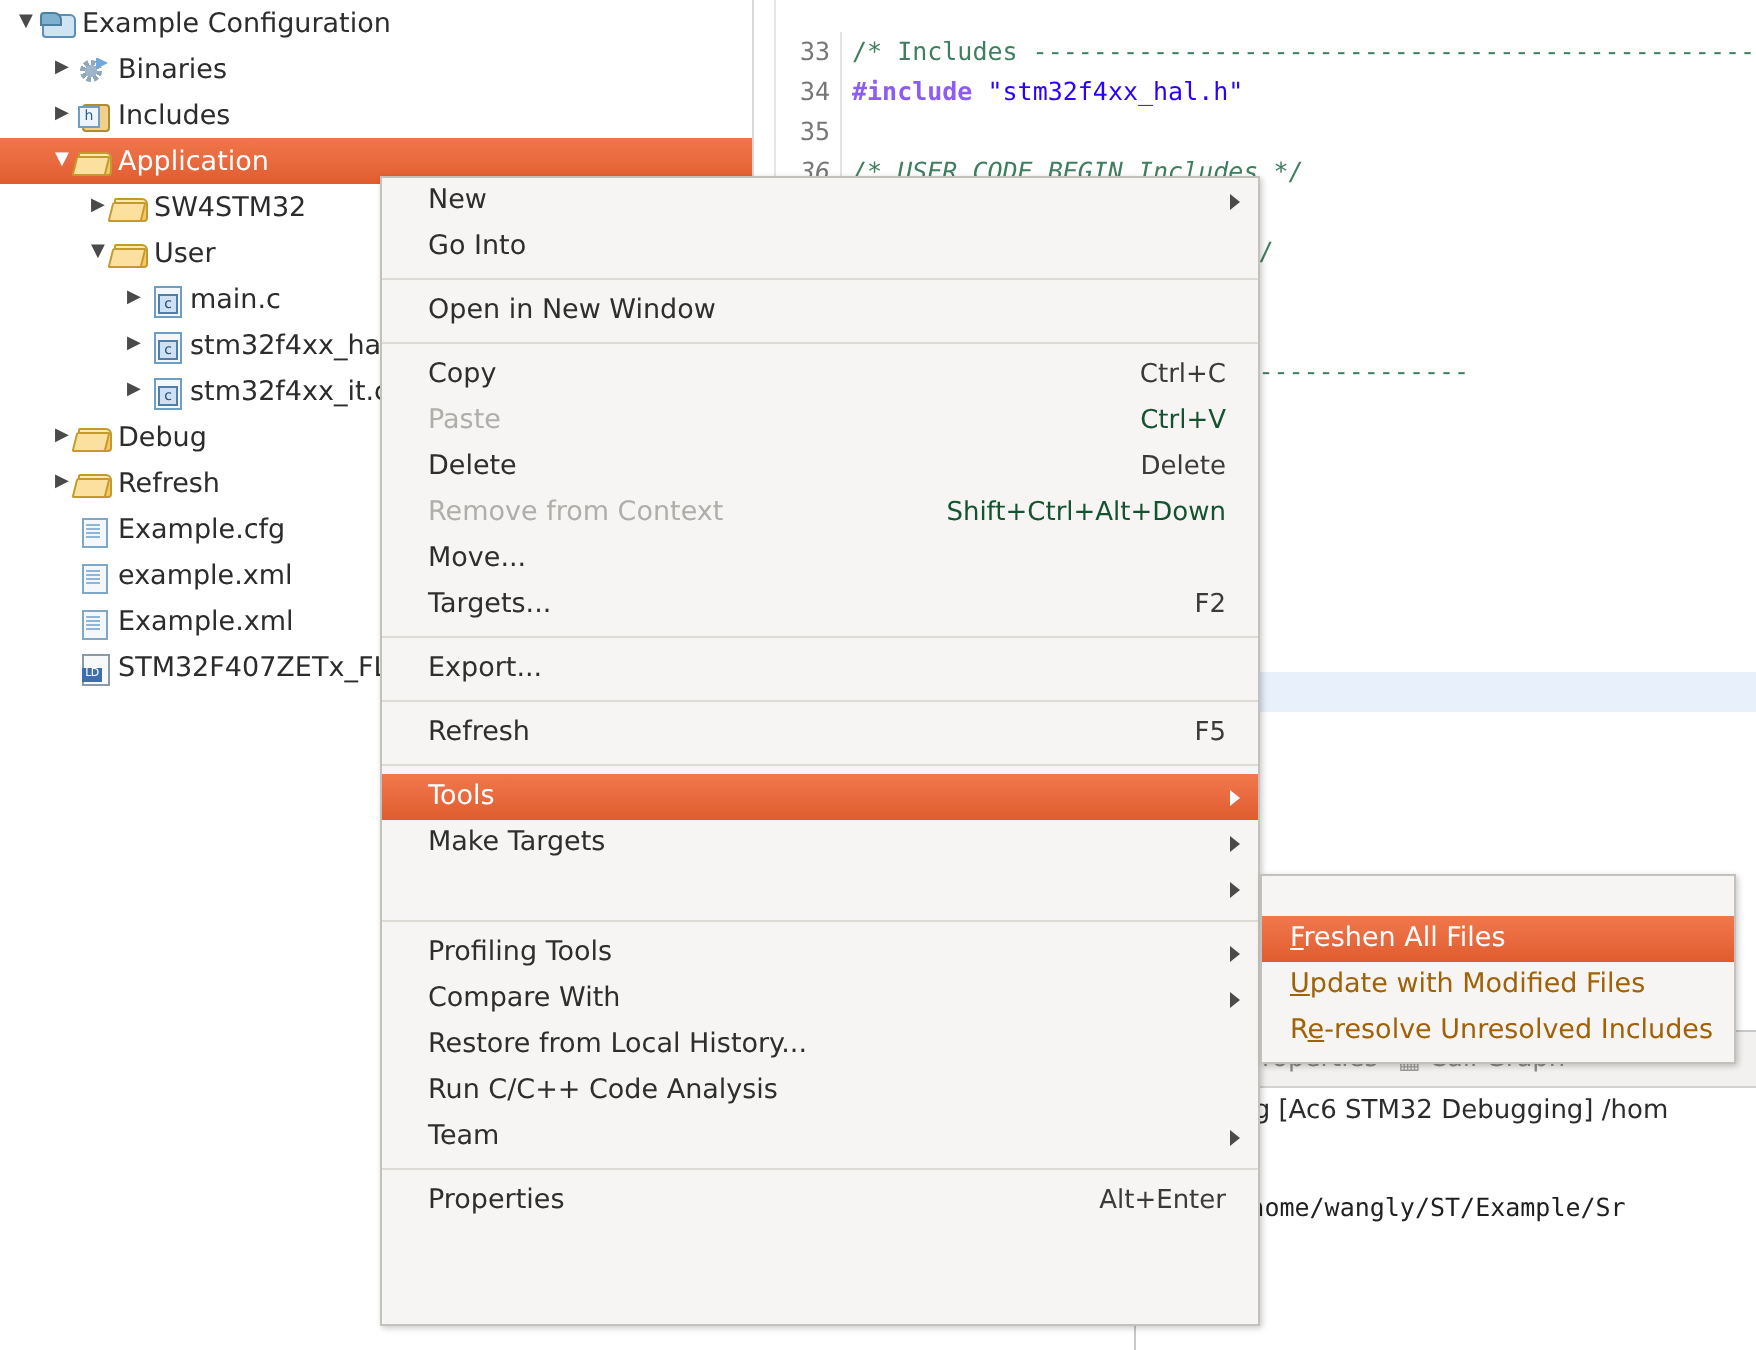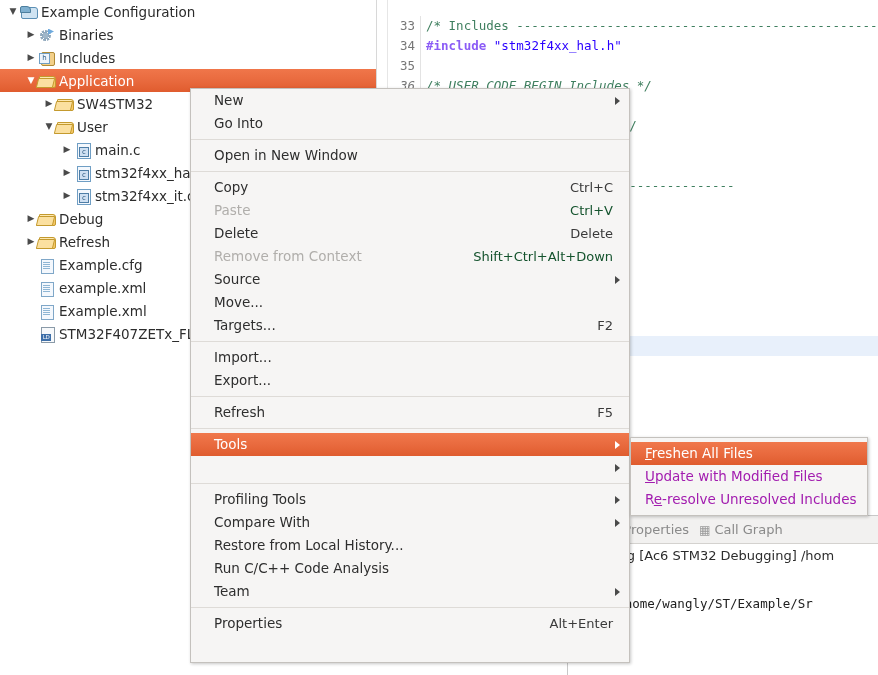--- a/index.html
+++ b/index.html
@@ -184,25 +184,26 @@
 
   
   #sub-menu{
     position:absolute; left:630px; top:437px; width:238px;
     background:#f6f5f4; border:1px solid #c4c1bd;
     box-shadow:1px 1px 3px rgba(0,0,0,.22);
     padding:4px 0; box-sizing:border-box;
   }
   .smi{
     height:23px; line-height:23px; padding-left:14px; padding-right:12px;
-    font-size:13.5px; color:#a21caf; white-space:nowrap;
+    font-size:13.5px; color:#a16207; white-space:nowrap;
   }
   .smi.highlight{
     background:linear-gradient(to bottom,#f0784c 0%,#e8693d 55%,#df5c2e 100%);
     color:#ffffff;
+    margin-top:16px;
   }
   .mn{ text-decoration:underline; }
 </style>
 </head>
 <body>
 
 <div id="editor-pane">
   <div id="editor-gutter">
       <div class="gutter-num" style="top: 0px;">33</div>
       <div class="gutter-num" style="top: 20px;">34</div>
@@ -339,30 +340,29 @@
 <div id="ctx-menu">
     <div class="mi"><span>New</span><span class="sub-arrow"></span></div>
     <div class="mi"><span>Go Into</span></div>
     <div class="msep"></div>
     <div class="mi"><span>Open in New Window</span></div>
     <div class="msep"></div>
     <div class="mi"><span>Copy</span><span class="acc">Ctrl+C</span></div>
     <div class="mi disabled"><span>Paste</span><span class="acc">Ctrl+V</span></div>
     <div class="mi"><span>Delete</span><span class="acc">Delete</span></div>
     <div class="mi disabled"><span>Remove from Context</span><span class="acc">Shift+Ctrl+Alt+Down</span></div>
-    <div class="mi"><span>Source</span><span class="sub-arrow"></span></div>
     <div class="mi"><span>Move...</span></div>
     <div class="mi"><span>Targets...</span><span class="acc">F2</span></div>
     <div class="msep"></div>
-    <div class="mi"><span>Import...</span></div>
     <div class="mi"><span>Export...</span></div>
     <div class="msep"></div>
     <div class="mi"><span>Refresh</span><span class="acc">F5</span></div>
     <div class="msep"></div>
     <div class="mi highlight"><span>Tools</span><span class="sub-arrow"></span></div>
+    <div class="mi"><span>Make Targets</span><span class="sub-arrow"></span></div>
     <div class="mi"><span class="sub-arrow"></span></div>
     <div class="msep"></div>
     <div class="mi"><span>Profiling Tools</span><span class="sub-arrow"></span></div>
     <div class="mi"><span>Compare With</span><span class="sub-arrow"></span></div>
     <div class="mi"><span>Restore from Local History...</span></div>
     <div class="mi"><span>Run C/C++ Code Analysis</span></div>
     <div class="mi"><span>Team</span><span class="sub-arrow"></span></div>
     <div class="msep"></div>
     <div class="mi"><span>Properties</span><span class="acc">Alt+Enter</span></div>
   </div>

